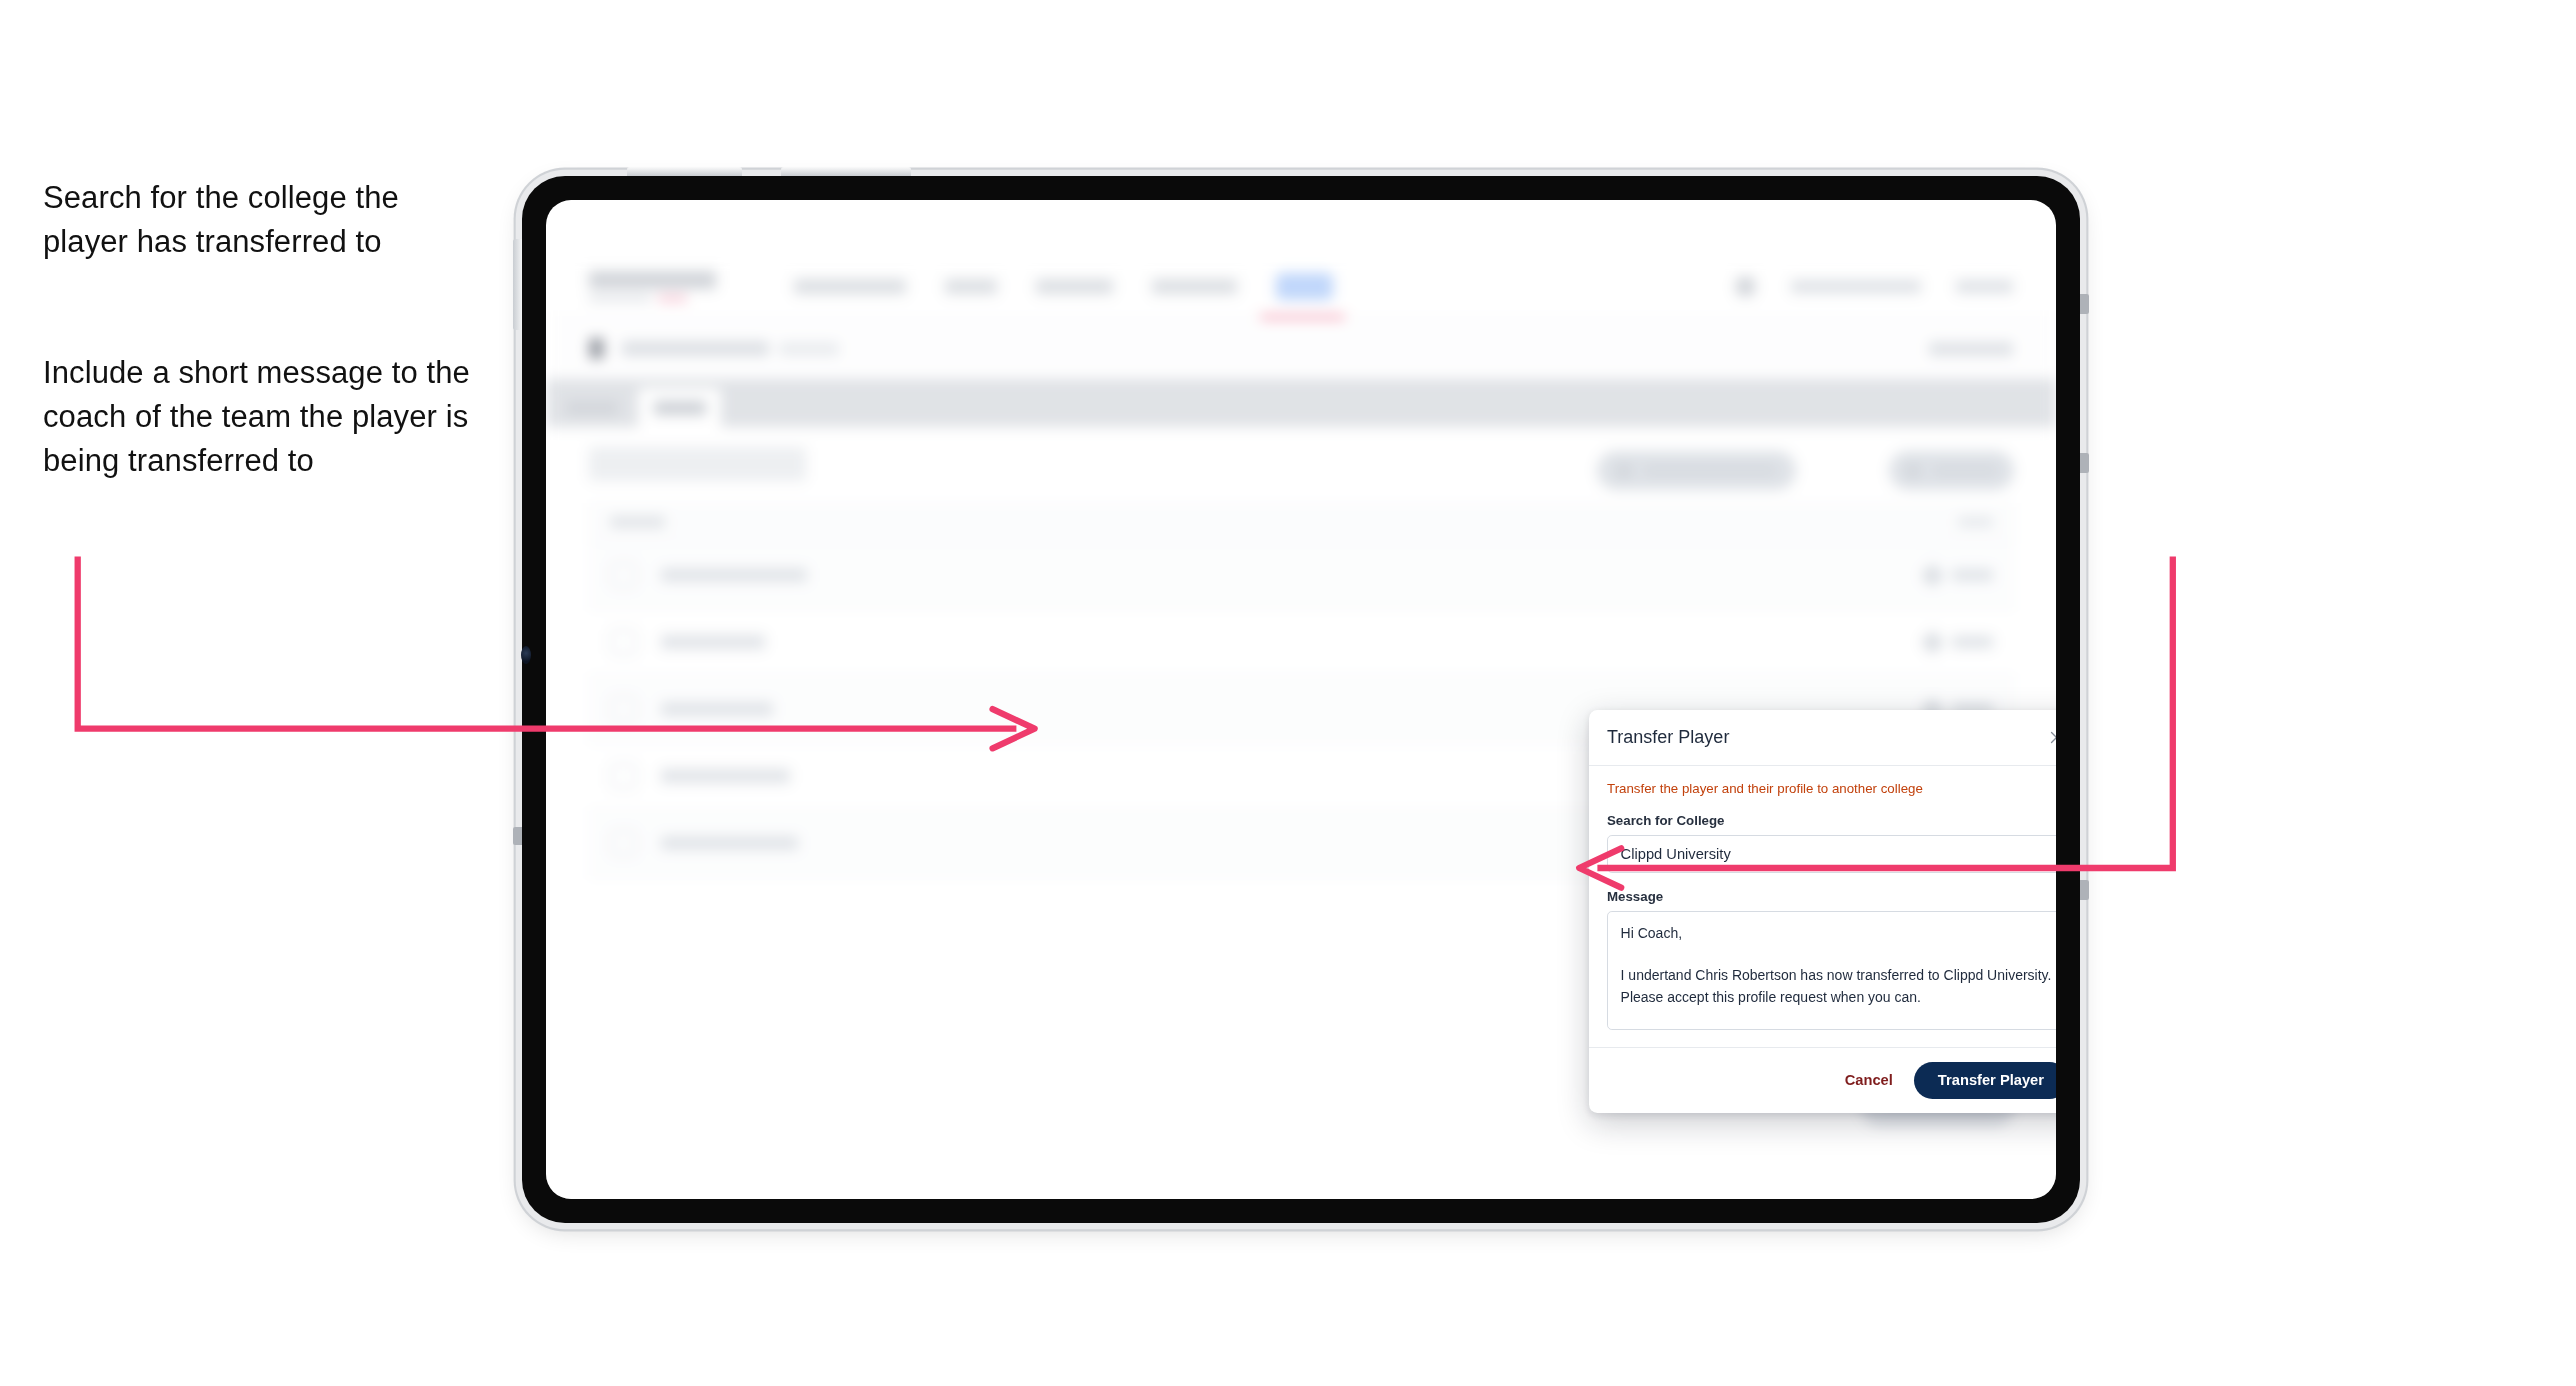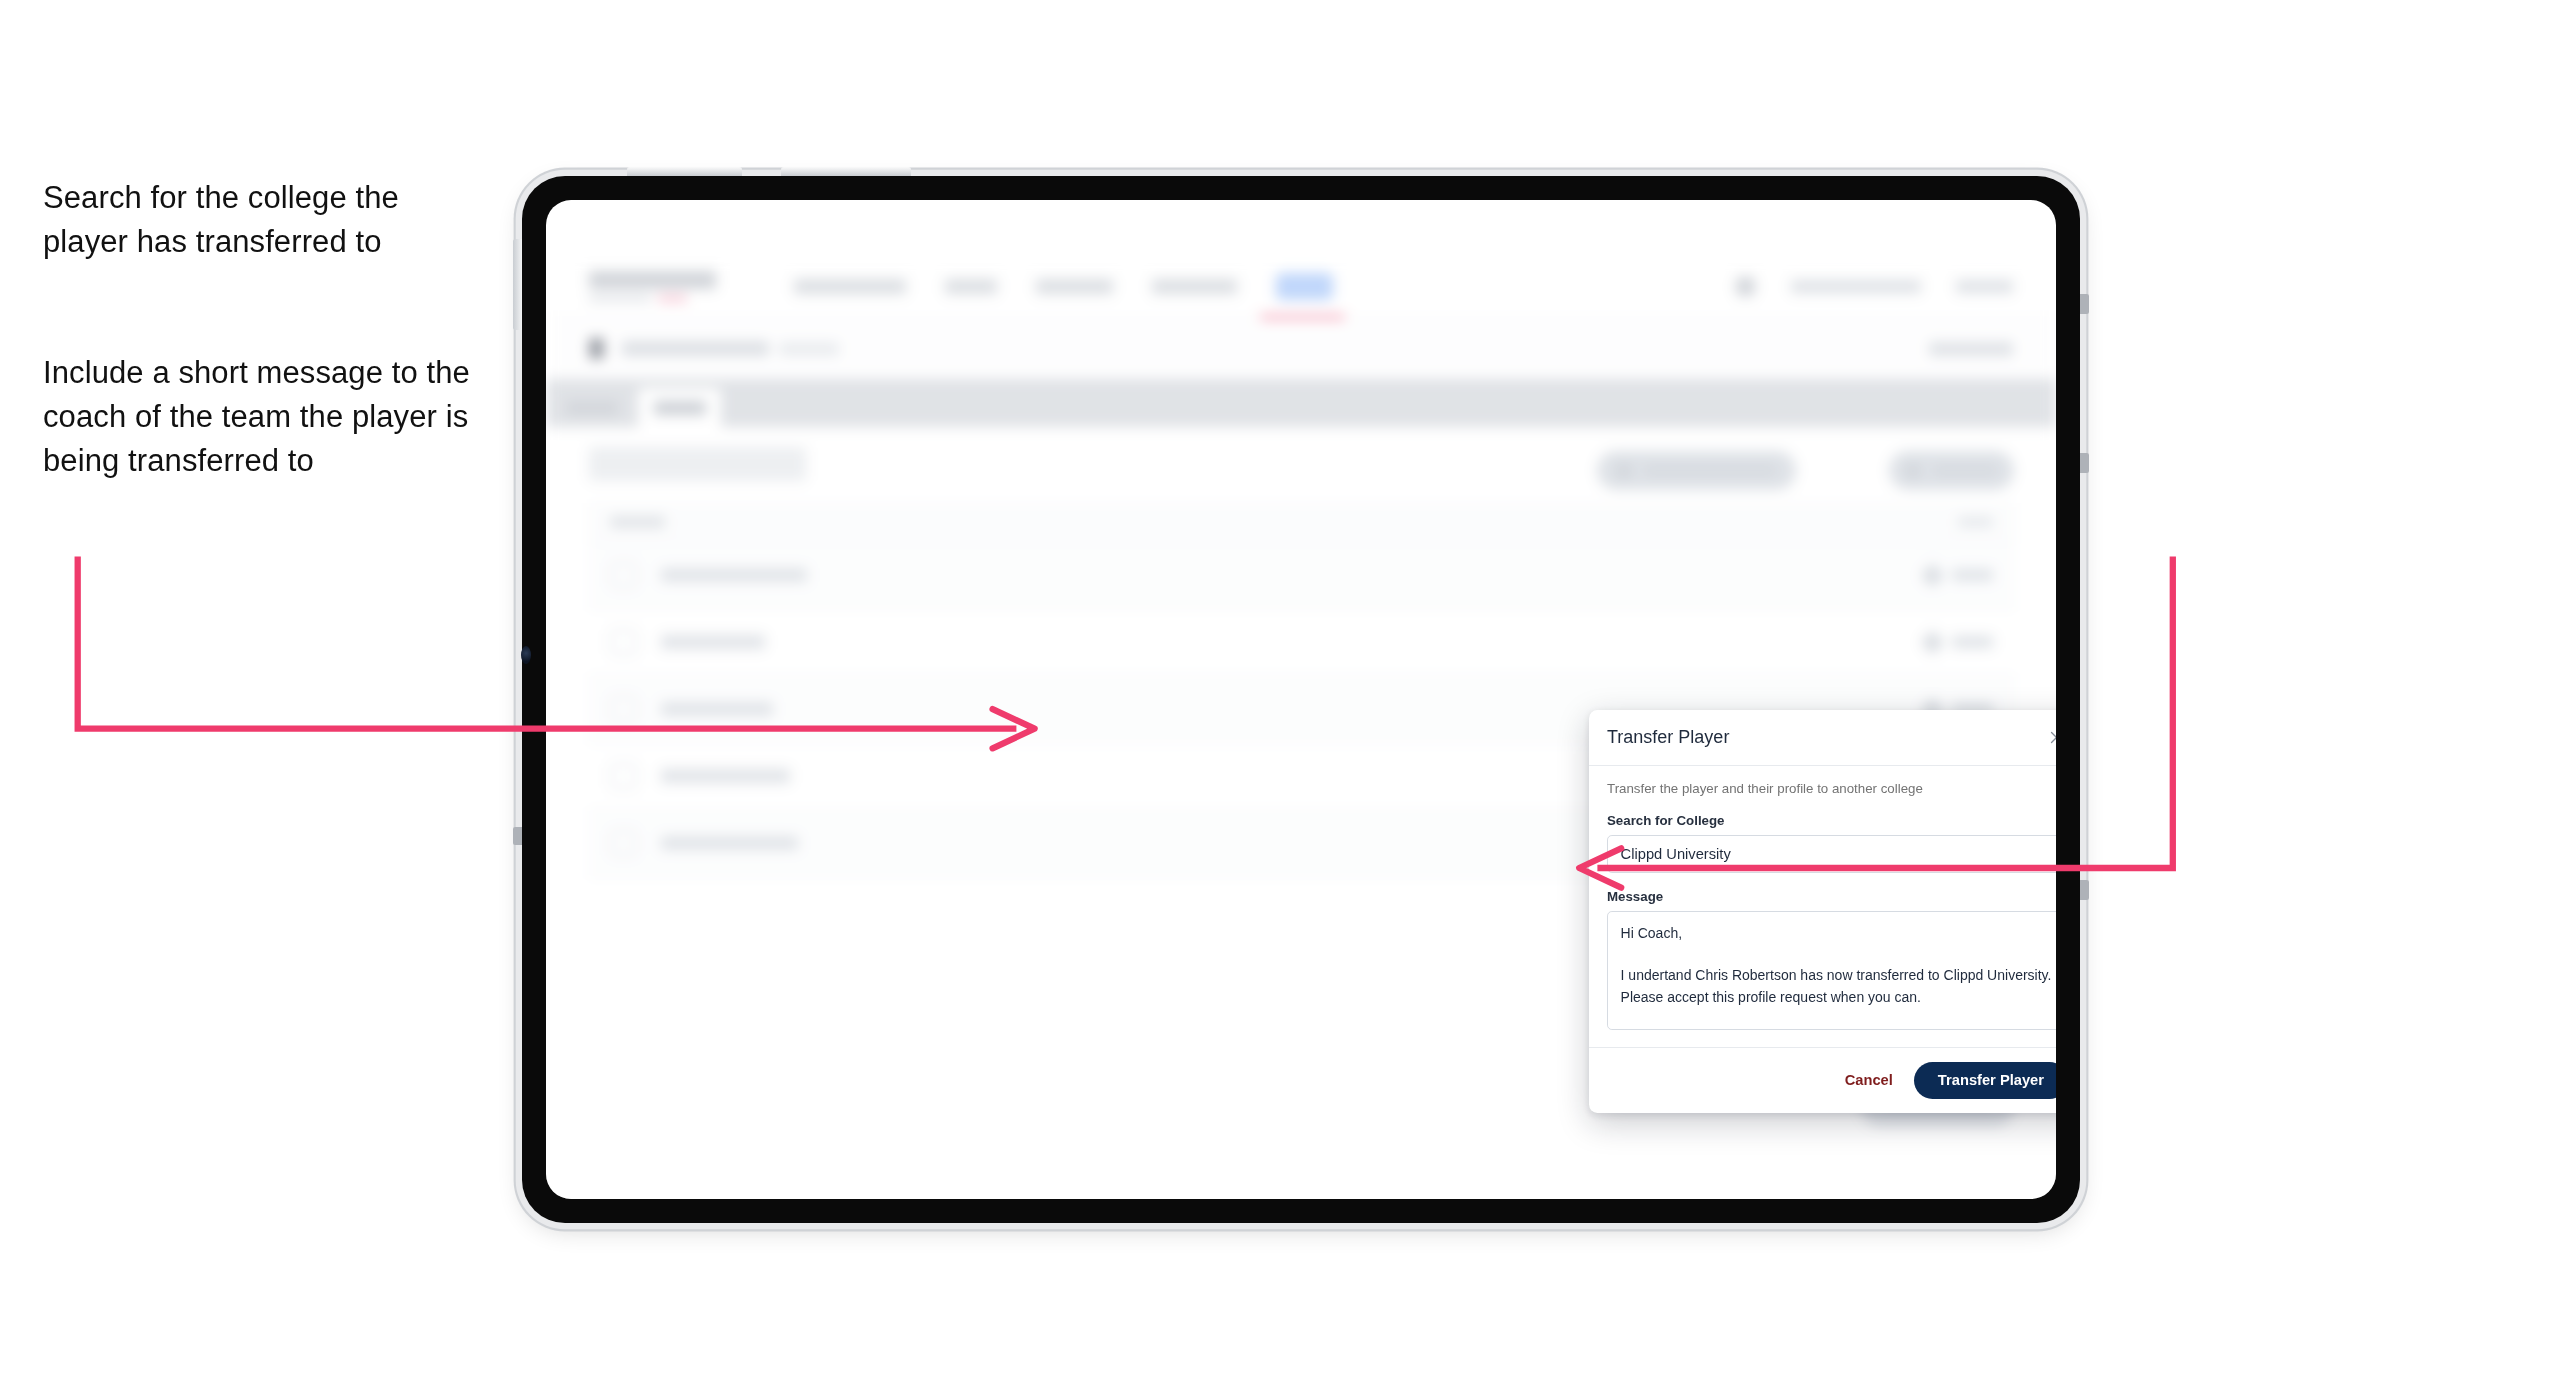--- a/index.html
+++ b/index.html
@@ -147,21 +147,21 @@
     display:flex; align-items:center; justify-content:space-between;
     padding:15.4px 18px; border-bottom:0.7px solid #e7eaee;
   }
   #modal-title { font-size:18px; color:#1f2a3c; font-weight:400; }
   #modal-close {
     width:24px; height:24px; display:flex; align-items:center; justify-content:center;
     color:#858c97; cursor:pointer;
   }
   #modal-close svg { width:17px; height:17px; }
   #modal-body { padding:15.4px 18px 17px 18px; }
-  #modal-desc { font-size:13.3px; color:#737373; margin-bottom:17px; }
+  #modal-desc { font-size:13.3px; color:#c2410c; margin-bottom:17px; }
   .field-label { font-size:13.3px; color:#27303f; font-weight:bold; margin-bottom:7px; }
   #college-input {
     width:100%; height:38px; border:0.7px solid #d6dbe2; border-radius:4.9px;
     font-size:14.7px; color:#1f2a3c; padding:0 12.6px;
     font-family:"Liberation Sans", sans-serif; background:#fff; outline:none;
   }
   #message-wrap { margin-top:15.4px; }
   #message-box {
     width:100%; height:119px; border:0.7px solid #d6dbe2; border-radius:4.9px;
     padding:11.2px 12.6px; font-size:14px; line-height:1.52; color:#1f2a3c;

